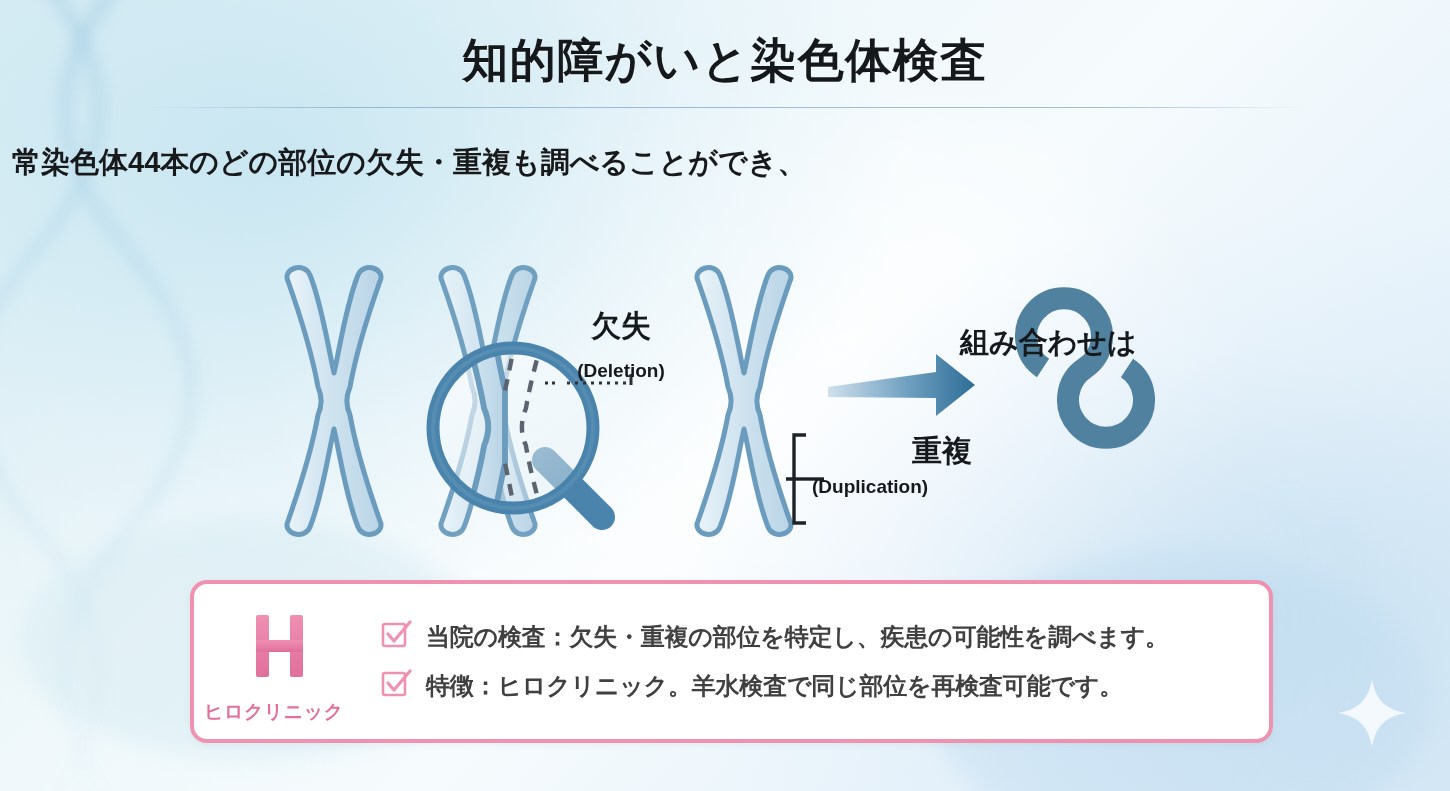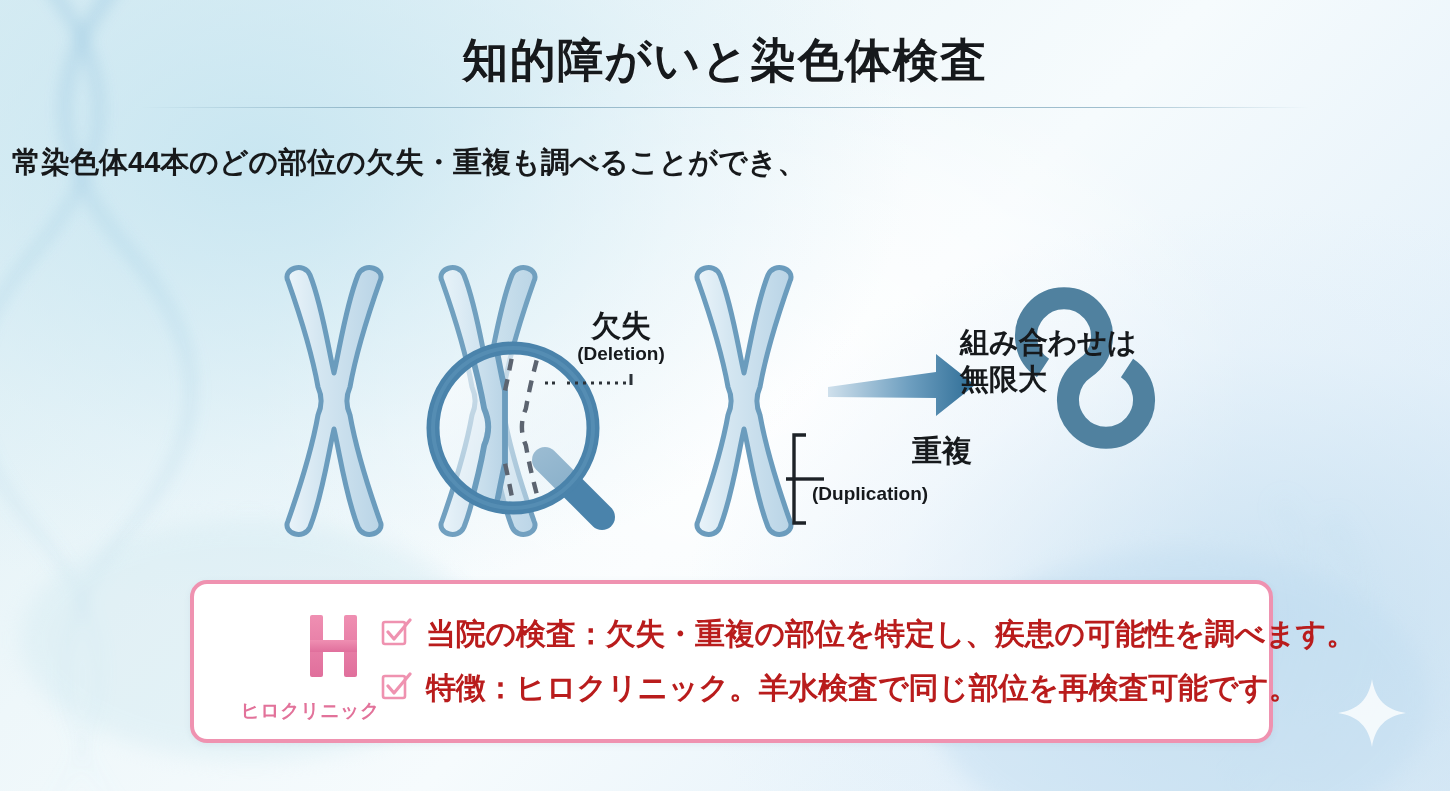--- a/index.html
+++ b/index.html
@@ -67,30 +67,30 @@
   }
   
   .label-del {
     position: absolute;
     left: 556px;
     top: 55px;
     text-align: center;
     width: 130px;
   }
   .label-del .jp { font-size: 30px; font-weight: bold; color: #16191c; line-height: 1.06; }
-  .label-del .en { font-size: 19px; font-weight: bold; color: #16191c; margin-top: 1px; }
+  .label-del .en { font-size: 19px; font-weight: bold; color: #16191c; margin-top: 18px; }
   
   .label-dup {
     position: absolute;
     left: 812px;
     top: 180px;
     width: 160px;
   }
   .label-dup .jp { font-size: 30px; font-weight: bold; color: #16191c; line-height: 1.06; text-align: right; }
-  .label-dup .en { font-size: 19px; font-weight: bold; color: #16191c; margin-top: 16px; }
+  .label-dup .en { font-size: 19px; font-weight: bold; color: #16191c; margin-top: 9px; }
   
   .infinity-block {
     position: absolute;
     left: 960px;
     top: 61px;
     width: 250px;
     text-align: left;
   }
   .infinity-caption {
     margin-top: 8px;
@@ -110,44 +110,45 @@
     background: #ffffff;
     border: 4px solid #ef92b0;
     border-radius: 17px;
     display: flex;
     align-items: center;
     box-shadow: 0 2px 6px rgba(120,140,160,0.10);
   }
   .logo-box {
     width: 176px;
     flex: 0 0 176px;
-    text-align: right;
+    text-align: left;
     padding-left: 10px;
+    font-family: Liberation Mono, monospace;
   }
   .logo-name {
     font-size: 19px;
     font-weight: bold;
     color: #e2729a;
     letter-spacing: 0.5px;
     margin-top: -1px;
   }
   .bullets {
     flex: 1;
     padding-right: 24px;
   }
   .bullet {
     display: flex;
     align-items: center;
     margin: 13px 0;
   }
   .bullet .cb { flex: 0 0 32px; margin-right: 14px; }
   .bullet .txt {
-    font-size: 30px;
+    font-size: 24px;
     font-weight: bold;
-    color: #b91c1c;
+    color: #404040;
     letter-spacing: -0.2px;
     white-space: nowrap;
   }
   .sparkle { position: absolute; right: 40px; bottom: 40px; }
 </style>
 </head>
 <body>
 
 <div id="slide">
 
@@ -346,21 +347,20 @@
     
     <div class="label-dup">
       <div class="jp">重複</div>
       <div class="en">(Duplication)</div>
     </div>
 
     
     <div class="infinity-block">
       <div class="infinity-caption">
         <div>組み合わせは</div>
-        <div>無限大</div>
       </div>
     </div>
   </div>
 
   <div class="card">
 
     <div class="logo-box">
       <svg width="122" height="96" viewBox="0 0 122 96">
         <defs>
           <linearGradient id="crescentGrad" x1="0" y1="0" x2="1" y2="1">

